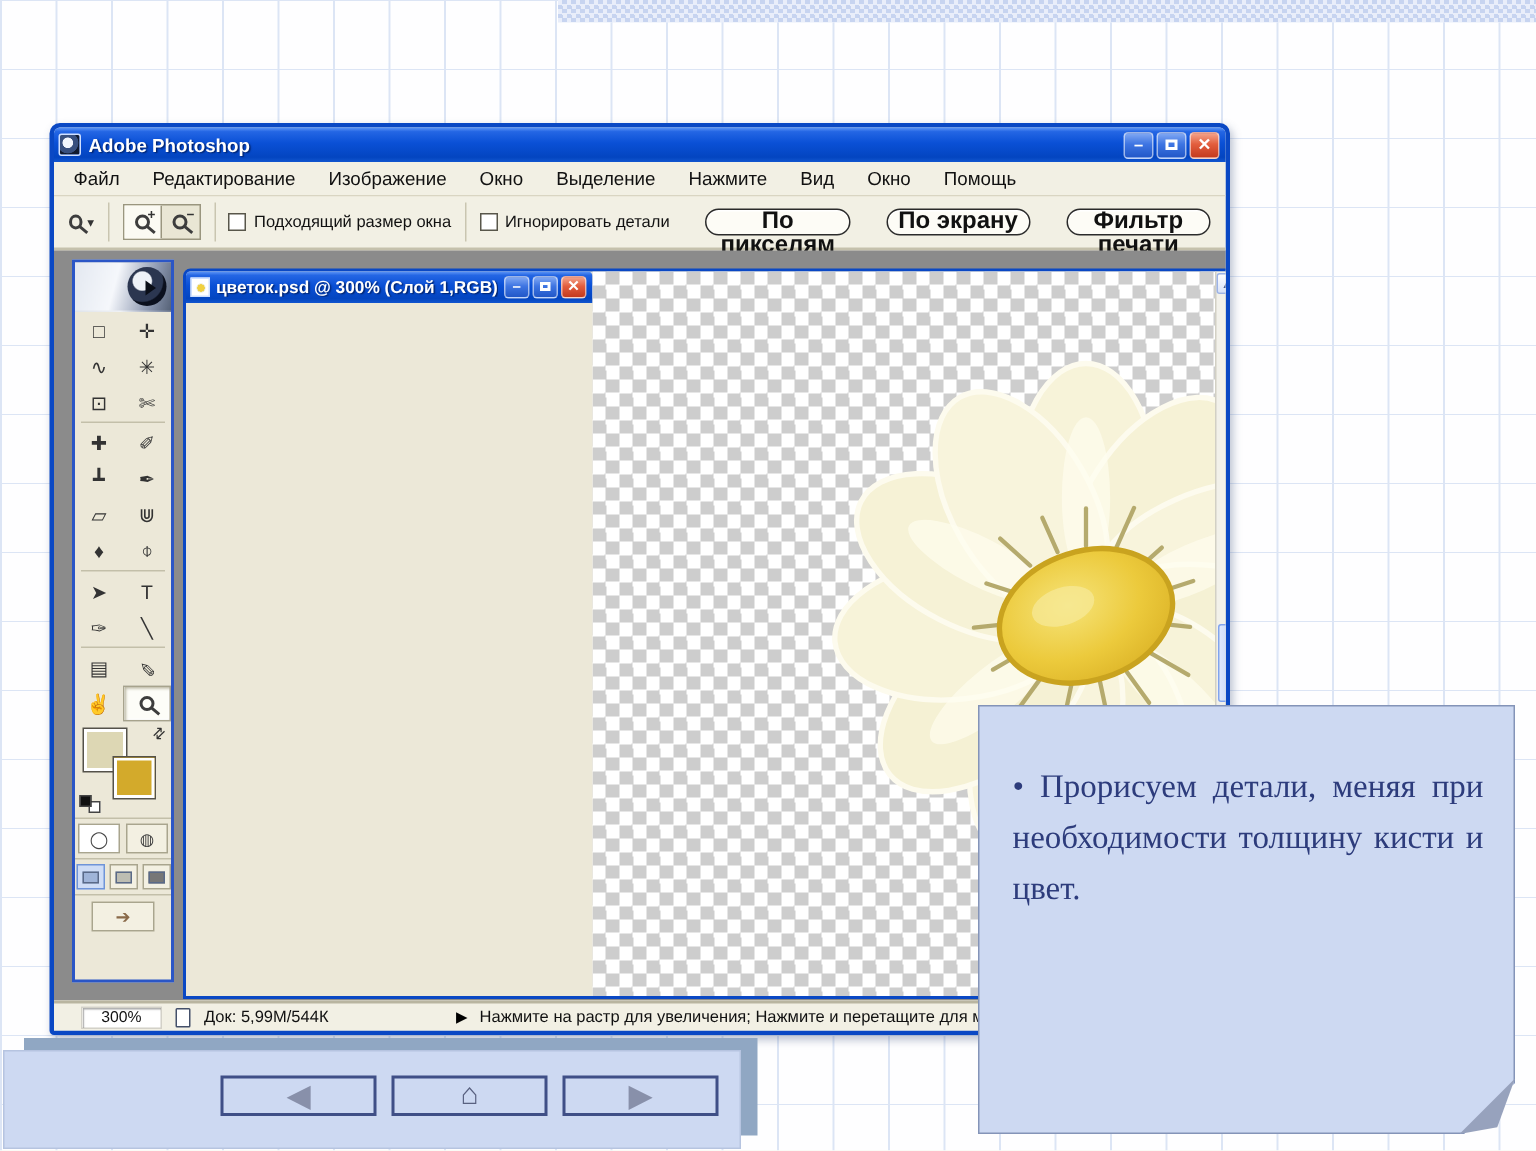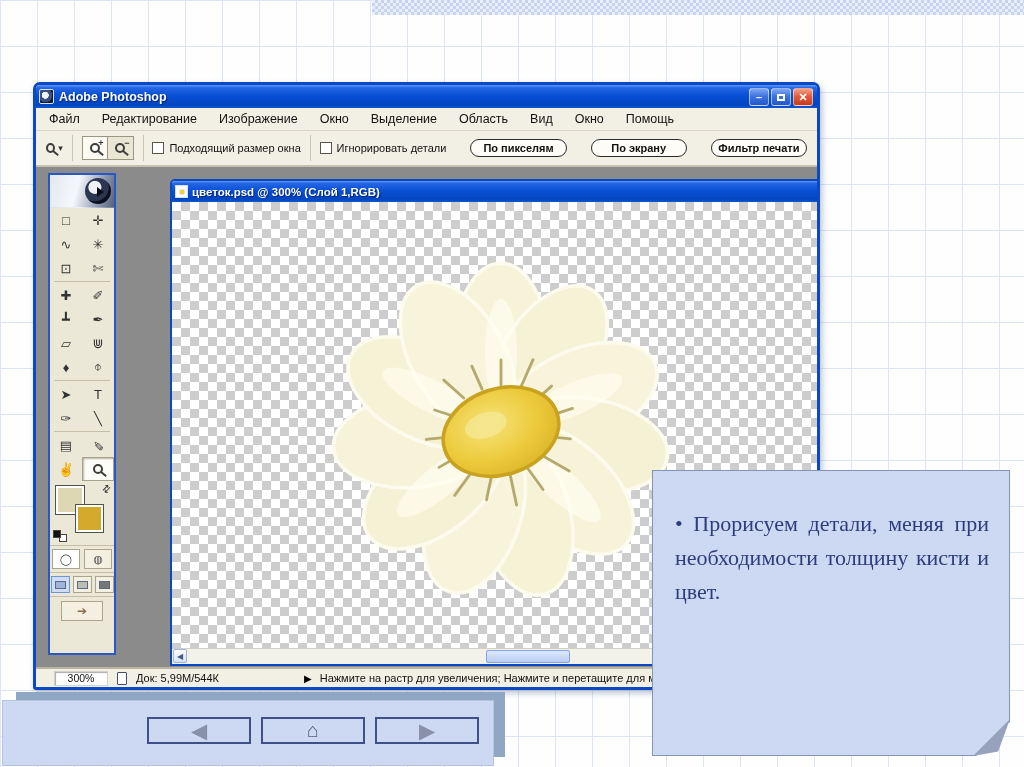--- a/index.html
+++ b/index.html
@@ -46,21 +46,21 @@
   .mag::after { content:""; position:absolute; width:7px; height:2px; background:#3d3d3d;
     right:-6px; bottom:-3px; transform:rotate(40deg); }
   .drop { font-size:9px; color:#333; margin-left:3px; }
   .zgroup { display:flex; border:1px solid #9a967f; background:#e9e6d4; }
   .zbtn { width:25px; height:22px; display:flex; align-items:center; justify-content:center; position:relative; cursor:pointer; }
   .zbtn.sel { background:#fbfaf3; border-right:1px solid #9a967f; }
   .zbtn .sign { position:absolute; right:3px; top:1px; font-size:9px; font-weight:bold; color:#333; }
   .chkgrp { display:flex; align-items:center; gap:5px; font-size:11px; color:#111; white-space:nowrap; }
   .chk { width:12px; height:12px; background:#fff; border:1px solid #58564a; cursor:pointer; }
   .opt-btn { width:112px; height:18px; margin-left:24px; border:1px solid #2b2b2b; border-radius:9px;
-    background:#fdfcf6; font-family:"Liberation Sans",sans-serif; font-size:11px; font-weight:bold; color:#111;
+    background:#fdfcf6; font-family:"Liberation Sans",sans-serif; font-size:16px; font-weight:bold; color:#111;
     text-align:center; line-height:16px; cursor:pointer; box-shadow:inset 0 1px 0 #fff; }
 
   .ps-work { position:relative; flex:1; background:#8b8b8b; overflow:hidden; }
 
   
   .toolbox { position:absolute; left:12px; top:6px; width:68px; height:482px;
     border:2px solid #2b56c6; background:#ece8d8; display:flex; flex-direction:column; }
   .tb-logo { height:33px; flex:0 0 33px; position:relative; overflow:hidden;
     background:linear-gradient(105deg,#e3e8f0 0%,#f5f7fb 42%,#8b97b0 78%,#566277 100%); border-bottom:1px solid #9a96850f; }
   .tb-logo .eye { position:absolute; right:3px; top:3px; width:26px; height:26px; border-radius:50%;
@@ -95,21 +95,21 @@
   .scrbtn i { position:absolute; left:3px; top:4px; width:11px; height:8px; background:#9fb4d8; border:1px solid #5a6a88; }
   .scrbtn.g i { background:#bdbdb2; }
   .scrbtn.d i { background:#777; }
   .irrow { display:flex; justify-content:center; padding:4px 0 2px; border-top:1px solid #c3bfa9; }
   .irbtn { width:42px; height:20px; border:1px solid #a9a58e; background:#f3f0e2; font-size:12px; color:#8a6a4a;
     display:flex; align-items:center; justify-content:center; cursor:pointer; }
 
   
   .docwin { position:absolute; left:86px; top:12px; width:722px; height:487px;
     border:2px solid #0a48c4; border-radius:5px 5px 0 0; background:#ece8d8;
-    display:flex; flex-direction:column;margin-left:48px; }
+    display:flex; flex-direction:row; }
   .doc-title { height:21px; flex:0 0 21px; display:flex; align-items:center; gap:4px; padding:0 3px;
     border-radius:3px 3px 0 0;
     background:linear-gradient(180deg,#5f97f7 0%, #2466e4 12%, #0a50d6 45%, #0345c0 86%, #1155cf 100%); }
   .doc-icon { width:13px; height:13px; background:#fff; border:1px solid #cfe0ff; position:relative; }
   .doc-icon::after { content:""; position:absolute; left:3px; top:3px; width:6px; height:6px; border-radius:50%;
     background:radial-gradient(circle,#f0d040 0 55%, #e8e4c0 60%); }
   .doc-title-text { flex:1; color:#fff; font-weight:bold; font-size:11.5px; text-shadow:1px 1px 1px #00226a; white-space:nowrap; overflow:hidden; }
   .wb.sm { width:17px; height:15px; line-height:13px; font-size:10px; }
   .wb.sm .rst { width:7px; height:6px; margin-top:3px; }
 
@@ -173,21 +173,21 @@
         <span class="wb close">✕</span>
       </span>
     </div>
 
     <div class="ps-menubar">
       <span class="menu-item">Файл</span>
       <span class="menu-item">Редактирование</span>
       <span class="menu-item">Изображение</span>
       <span class="menu-item">Окно</span>
       <span class="menu-item">Выделение</span>
-      <span class="menu-item">Область</span>
+      <span class="menu-item">Нажмите</span>
       <span class="menu-item">Вид</span>
       <span class="menu-item">Окно</span>
       <span class="menu-item">Помощь</span>
     </div>
 
     <div class="ps-options">
       <span class="mag"></span>
       <span class="drop">▾</span>
       <span class="osep"></span>
       <span class="zgroup">

